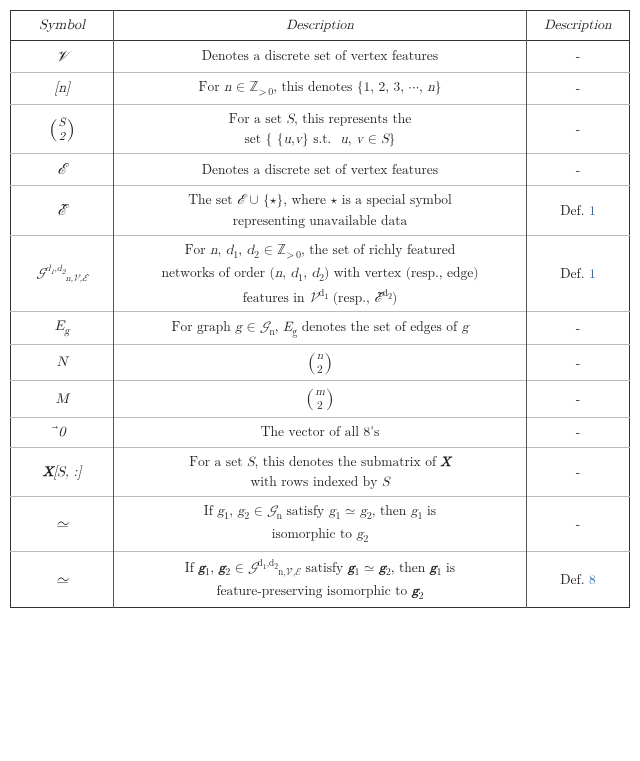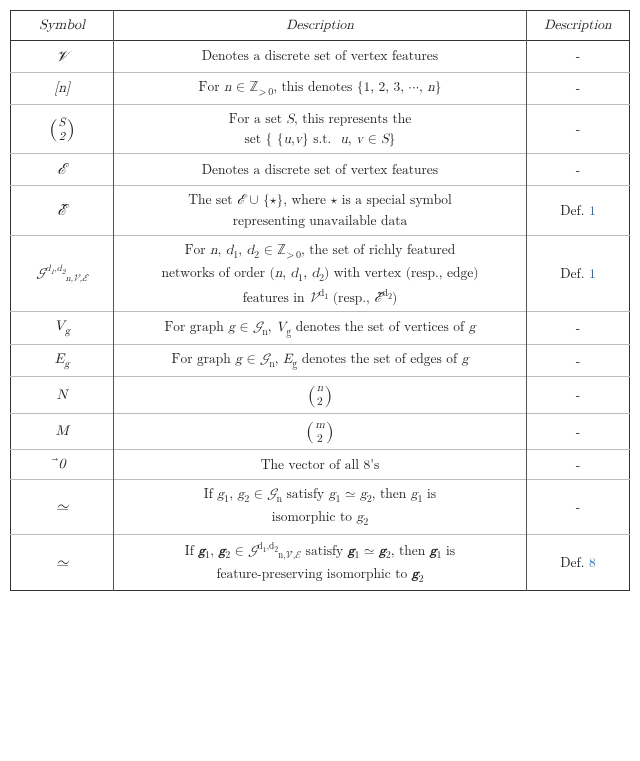--- a/index.html
+++ b/index.html
@@ -133,25 +133,20 @@
           <td class="col-symbol"><span style="font-family:serif;font-size:15px;font-style:italic;">ℰ̃</span></td>
           <td class="col-desc">The set <span class="math-italic" style="font-family:serif;">ℰ</span> ∪ {⋆}, where ⋆ is a special symbol<br>representing unavailable data</td>
           <td class="col-def">Def.&nbsp;<a class="def-link" href="#">1</a></td>
         </tr>
         <tr>
           <td class="col-symbol"><span class="math-italic" style="font-size:13px;">𝒢<sup style="font-size:0.7em;">d<sub style="font-size:0.8em;">1</sub>,d<sub style="font-size:0.8em;">2</sub></sup><sub style="font-size:0.7em;">n,𝒱,ℰ</sub></span></td>
           <td class="col-desc">For <span class="math-italic">n</span>, <span class="math-italic">d</span><sub style="font-size:0.75em;">1</sub>, <span class="math-italic">d</span><sub style="font-size:0.75em;">2</sub> ∈ ℤ<sub style="font-size:0.75em;">&gt; 0</sub>, the set of richly featured<br>networks of order (<span class="math-italic">n</span>, <span class="math-italic">d</span><sub style="font-size:0.75em;">1</sub>, <span class="math-italic">d</span><sub style="font-size:0.75em;">2</sub>) with vertex (resp., edge)<br>features in <span class="math-italic">𝒱</span><sup style="font-size:0.75em;">d<sub style="font-size:0.8em;">1</sub></sup> (resp., <span style="font-family:serif;font-style:italic;">ℰ̃</span><sup style="font-size:0.75em;">d<sub style="font-size:0.8em;">2</sub></sup>)</td>
           <td class="col-def">Def.&nbsp;<a class="def-link" href="#">1</a></td>
         </tr>
         <tr>
-          <td class="col-symbol"><span class="math-italic">V<sub style="font-size:0.75em;">g</sub></span></td>
-          <td class="col-desc">For graph <span class="math-italic">g</span> ∈ <span class="math-italic">𝒢</span><sub style="font-size:0.75em;">n</sub>, <span class="math-italic">V</span><sub style="font-size:0.75em;">g</sub> denotes the set of vertices of <span class="math-italic">g</span></td>
-          <td class="col-def">-</td>
-        </tr>
-        <tr>
           <td class="col-symbol"><span class="math-italic">E<sub style="font-size:0.75em;">g</sub></span></td>
           <td class="col-desc">For graph <span class="math-italic">g</span> ∈ <span class="math-italic">𝒢</span><sub style="font-size:0.75em;">n</sub>, <span class="math-italic">E</span><sub style="font-size:0.75em;">g</sub> denotes the set of edges of <span class="math-italic">g</span></td>
           <td class="col-def">-</td>
         </tr>
         <tr>
           <td class="col-symbol"><span class="math-italic">N</span></td>
           <td class="col-desc"><span class="binom">
               <span class="paren-big">(</span>
               <span class="frac">
                 <span><span class="math-italic">n</span></span>
@@ -172,20 +167,25 @@
               <span class="paren-big">)</span>
             </span></td>
           <td class="col-def">-</td>
         </tr>
         <tr>
           <td class="col-symbol"><span><span style="font-style:normal;font-weight:normal;">⃗</span><span class="math-italic">0</span></span></td>
           <td class="col-desc">The vector of all 8's</td>
           <td class="col-def">-</td>
         </tr>
         <tr>
+          <td class="col-symbol"><span class="math-bold">X</span>[<span class="math-italic">S</span>, :]</td>
+          <td class="col-desc">For a set <span class="math-italic">S</span>, this denotes the submatrix of <span class="math-bold">X</span><br>with rows indexed by <span class="math-italic">S</span></td>
+          <td class="col-def">-</td>
+        </tr>
+        <tr>
           <td class="col-symbol"><span style="font-size:16px;">≃</span></td>
           <td class="col-desc">If <span class="math-italic">g</span><sub style="font-size:0.75em;">1</sub>, <span class="math-italic">g</span><sub style="font-size:0.75em;">2</sub> ∈ <span class="math-italic">𝒢</span><sub style="font-size:0.75em;">n</sub> satisfy <span class="math-italic">g</span><sub style="font-size:0.75em;">1</sub> ≃ <span class="math-italic">g</span><sub style="font-size:0.75em;">2</sub>, then <span class="math-italic">g</span><sub style="font-size:0.75em;">1</sub> is<br>isomorphic to <span class="math-italic">g</span><sub style="font-size:0.75em;">2</sub></td>
           <td class="col-def">-</td>
         </tr>
         <tr>
           <td class="col-symbol"><span style="font-size:16px;">≃</span></td>
           <td class="col-desc">If <span class="math-bold">g</span><sub style="font-size:0.75em;">1</sub>, <span class="math-bold">g</span><sub style="font-size:0.75em;">2</sub> ∈ <span class="math-italic">𝒢</span><sup style="font-size:0.7em;">d<sub style="font-size:0.8em;">1</sub>,d<sub style="font-size:0.8em;">2</sub></sup><sub style="font-size:0.7em;">n,𝒱,ℰ</sub> satisfy <span class="math-bold">g</span><sub style="font-size:0.75em;">1</sub> ≃ <span class="math-bold">g</span><sub style="font-size:0.75em;">2</sub>, then <span class="math-bold">g</span><sub style="font-size:0.75em;">1</sub> is<br>feature-preserving isomorphic to <span class="math-bold">g</span><sub style="font-size:0.75em;">2</sub></td>
           <td class="col-def">Def.&nbsp;<a class="def-link" href="#">8</a></td>
         </tr>
       </tbody>

